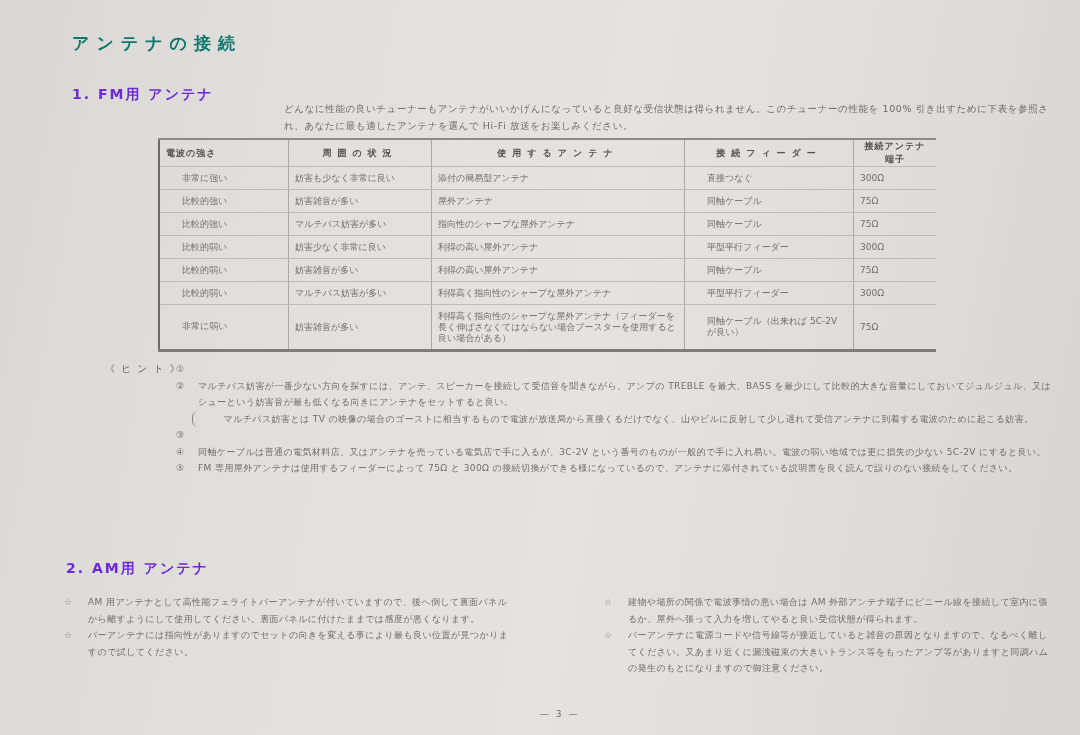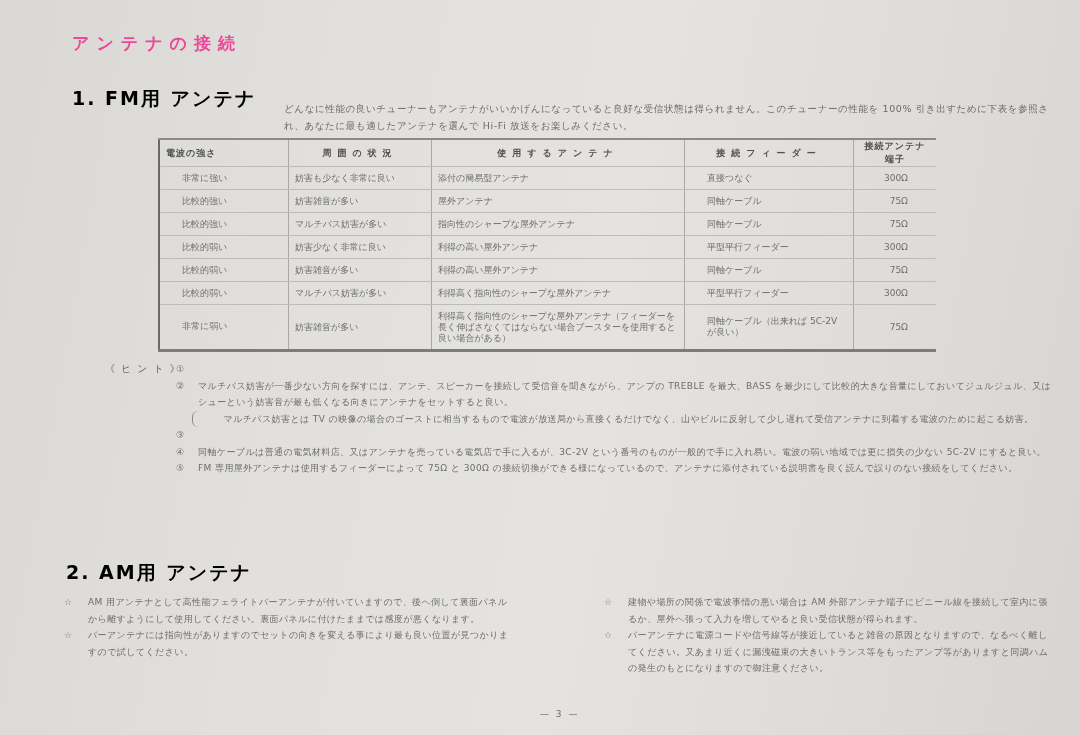--- a/index.html
+++ b/index.html
@@ -5,45 +5,45 @@
     html, body { margin: 0; padding: 0; }
     body {
       width: 1080px; height: 735px; overflow: hidden;
       background: linear-gradient(100deg, #d9d8d4 0%, #e1e0dc 30%, #e4e3df 55%, #dedcd8 80%, #d6d5d1 100%);
       font-family: "DejaVu Sans", sans-serif;
       color: #5b5b5b;
       position: relative;
     }
     .page-title {
       position: absolute; left: 72px; top: 32px;
-      font-size: 17px; letter-spacing: 7px; color: #ec4899; font-weight: bold;
+      font-size: 17px; letter-spacing: 7px; color: #0f766e; font-weight: bold;
     }
     .sec-title {
-      position: absolute; font-size: 19px; font-weight: bold; color: #000000; letter-spacing: 2px;
+      position: absolute; font-size: 14px; font-weight: bold; color: #6d28d9; letter-spacing: 2px;
     }
     .sec1-title { left: 72px; top: 86px; }
     .sec2-title { left: 66px; top: 560px; }
     .intro {
       position: absolute; left: 284px; top: 100px; width: 780px;
       font-size: 9.5px; line-height: 17px; color: #6a6a6a; letter-spacing: 0.6px;
     }
     table.fm {
       position: absolute; left: 158px; top: 138px; width: 778px;
       border-collapse: collapse; font-size: 9px; color: #6e6e6e;
       border-top: 2px solid #8a8a8a; border-bottom: 3px solid #7c7c7c;
       border-left: 2px solid #6a6a6a;
     }
     table.fm th, table.fm td {
       border-bottom: 1px solid #bdbcb8; border-right: 1px solid #a9a8a4;
       padding: 0 6px; height: 22px; text-align: left; vertical-align: middle;
     }
     table.fm th { font-weight: bold; color: #505050; height: 26px; letter-spacing: 1px; }
     table.fm th.c2, table.fm th.c3, table.fm th.c4 { text-align: center; letter-spacing: 6px; }
     table.fm th.c5 { text-align: center; }
-    table.fm td.c5 { text-align: right; padding-right: 28px; border-right: none; }
+    table.fm td.c5 { padding-right: 28px; border-right: none; }
     table.fm th.c5 { border-right: none; }
     table.fm td.c1 { width: 100px; padding-left: 22px; font-family: Liberation Mono, monospace; }
     table.fm td.c2 { width: 130px; }
     table.fm td.c3 { width: 240px; }
     table.fm td.c4 { width: 140px; padding-left: 22px; }
     table.fm tr.tall td { height: 44px; line-height: 11px; }
     .hint-label {
       position: absolute; left: 80px; top: 362px; font-size: 10px; letter-spacing: 6px; color: #6a6a6a; margin-left: 25px;
     }
     .hints {

